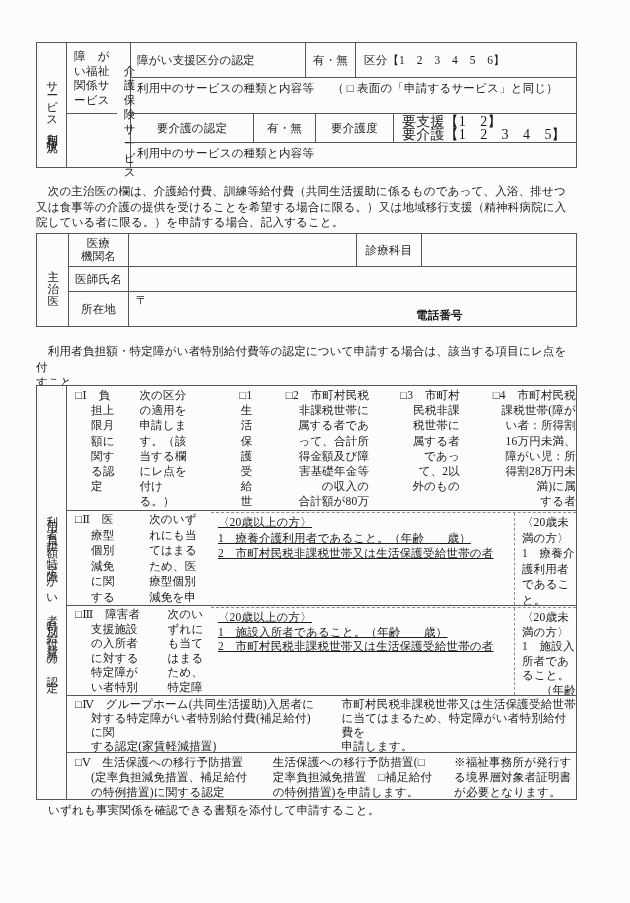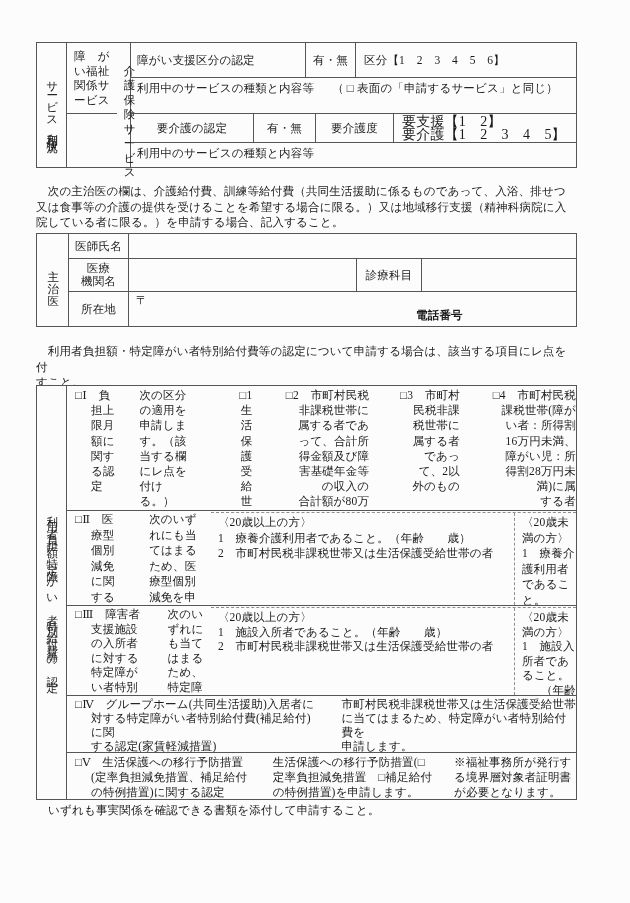--- a/index.html
+++ b/index.html
@@ -27,21 +27,21 @@
   .svc-label{display:flex;flex-direction:column;justify-content:center;padding:2px 7px;box-sizing:border-box;line-height:14.5px;}
   .just{text-align:justify;text-align-last:justify;}
   
   .lab2{width:60px;flex:none;display:flex;flex-direction:column;align-items:center;justify-content:center;text-align:center;line-height:13px;box-sizing:border-box;}
   
   .sec{box-sizing:border-box;display:flex;flex-direction:row;overflow:hidden;}
   .sec-title{padding-left:24px;text-indent:-16px;}
   .sec-sub{padding-left:24px;}
   .sec-item{padding-left:40px;text-indent:-16px;text-align:right;}
   .cols{display:flex;border-top:1px dashed #8f8f8f;flex:1;min-height:0;box-sizing:border-box;}
-  .colL{width:304px;flex:none;border-right:1px dashed #8f8f8f;padding:2px 0 0 7px;box-sizing:border-box;}
+  .colL{width:304px;flex:none;border-right:1px dashed #8f8f8f;padding:2px 0 0 7px;box-sizing:border-box;text-decoration:underline;}
   .colR{flex:1;padding:2px 0 0 7px;box-sizing:border-box;min-width:0;}
   .cb{display:inline;}
   .lh152{line-height:15.2px;}
   .lh155{line-height:15.5px;gap:9px;}
   .lh145{line-height:14.5px;}
   .lh14{line-height:14px;}
   .lh15{line-height:15px;}
   .small2{font-size:14px;line-height:13px;}
 </style>
 </head>
@@ -92,31 +92,31 @@
 
   <div class="abs p pw" style="left:36px;top:184px;width:542px;">　次の主治医の欄は、介護給付費、訓練等給付費（共同生活援助に係るものであって、入浴、排せつ
 又は食事等の介護の提供を受けることを希望する場合に限る。）又は地域移行支援（精神科病院に入
 院している者に限る。）を申請する場合、記入すること。</div>
 
   <div class="abs tbl" style="left:36px;top:233px;width:541px;height:94px;">
     <div class="vcol" style="width:32px;flex:none;">
       <span class="vtext" style="letter-spacing:13px;padding-bottom:0;">主治医</span>
     </div>
     <div class="colflex">
-      <div class="row bb" style="height:25px;flex:none;">
-        <div class="lab2 br">医師氏名</div>
-        <div style="flex:1;"></div>
-      </div>
       <div class="row bb" style="height:33px;flex:none;">
         <div class="lab2 br">
           <div>医療</div>
           <div>機関名</div>
         </div>
         <div class="br" style="width:227px;flex:none;"></div>
         <div class="cell cc br" style="width:65px;flex:none;">診療科目</div>
+        <div style="flex:1;"></div>
+      </div>
+      <div class="row bb" style="height:25px;flex:none;">
+        <div class="lab2 br">医師氏名</div>
         <div style="flex:1;"></div>
       </div>
       <div class="row" style="flex:1;">
         <div class="lab2 br">所在地</div>
         <div style="flex:1;position:relative;">
           <span style="position:absolute;left:7px;top:1px;">〒</span>
           <span style="position:absolute;left:287px;bottom:3px;font-weight:bold;">電話番号</span>
         </div>
       </div>
     </div>

